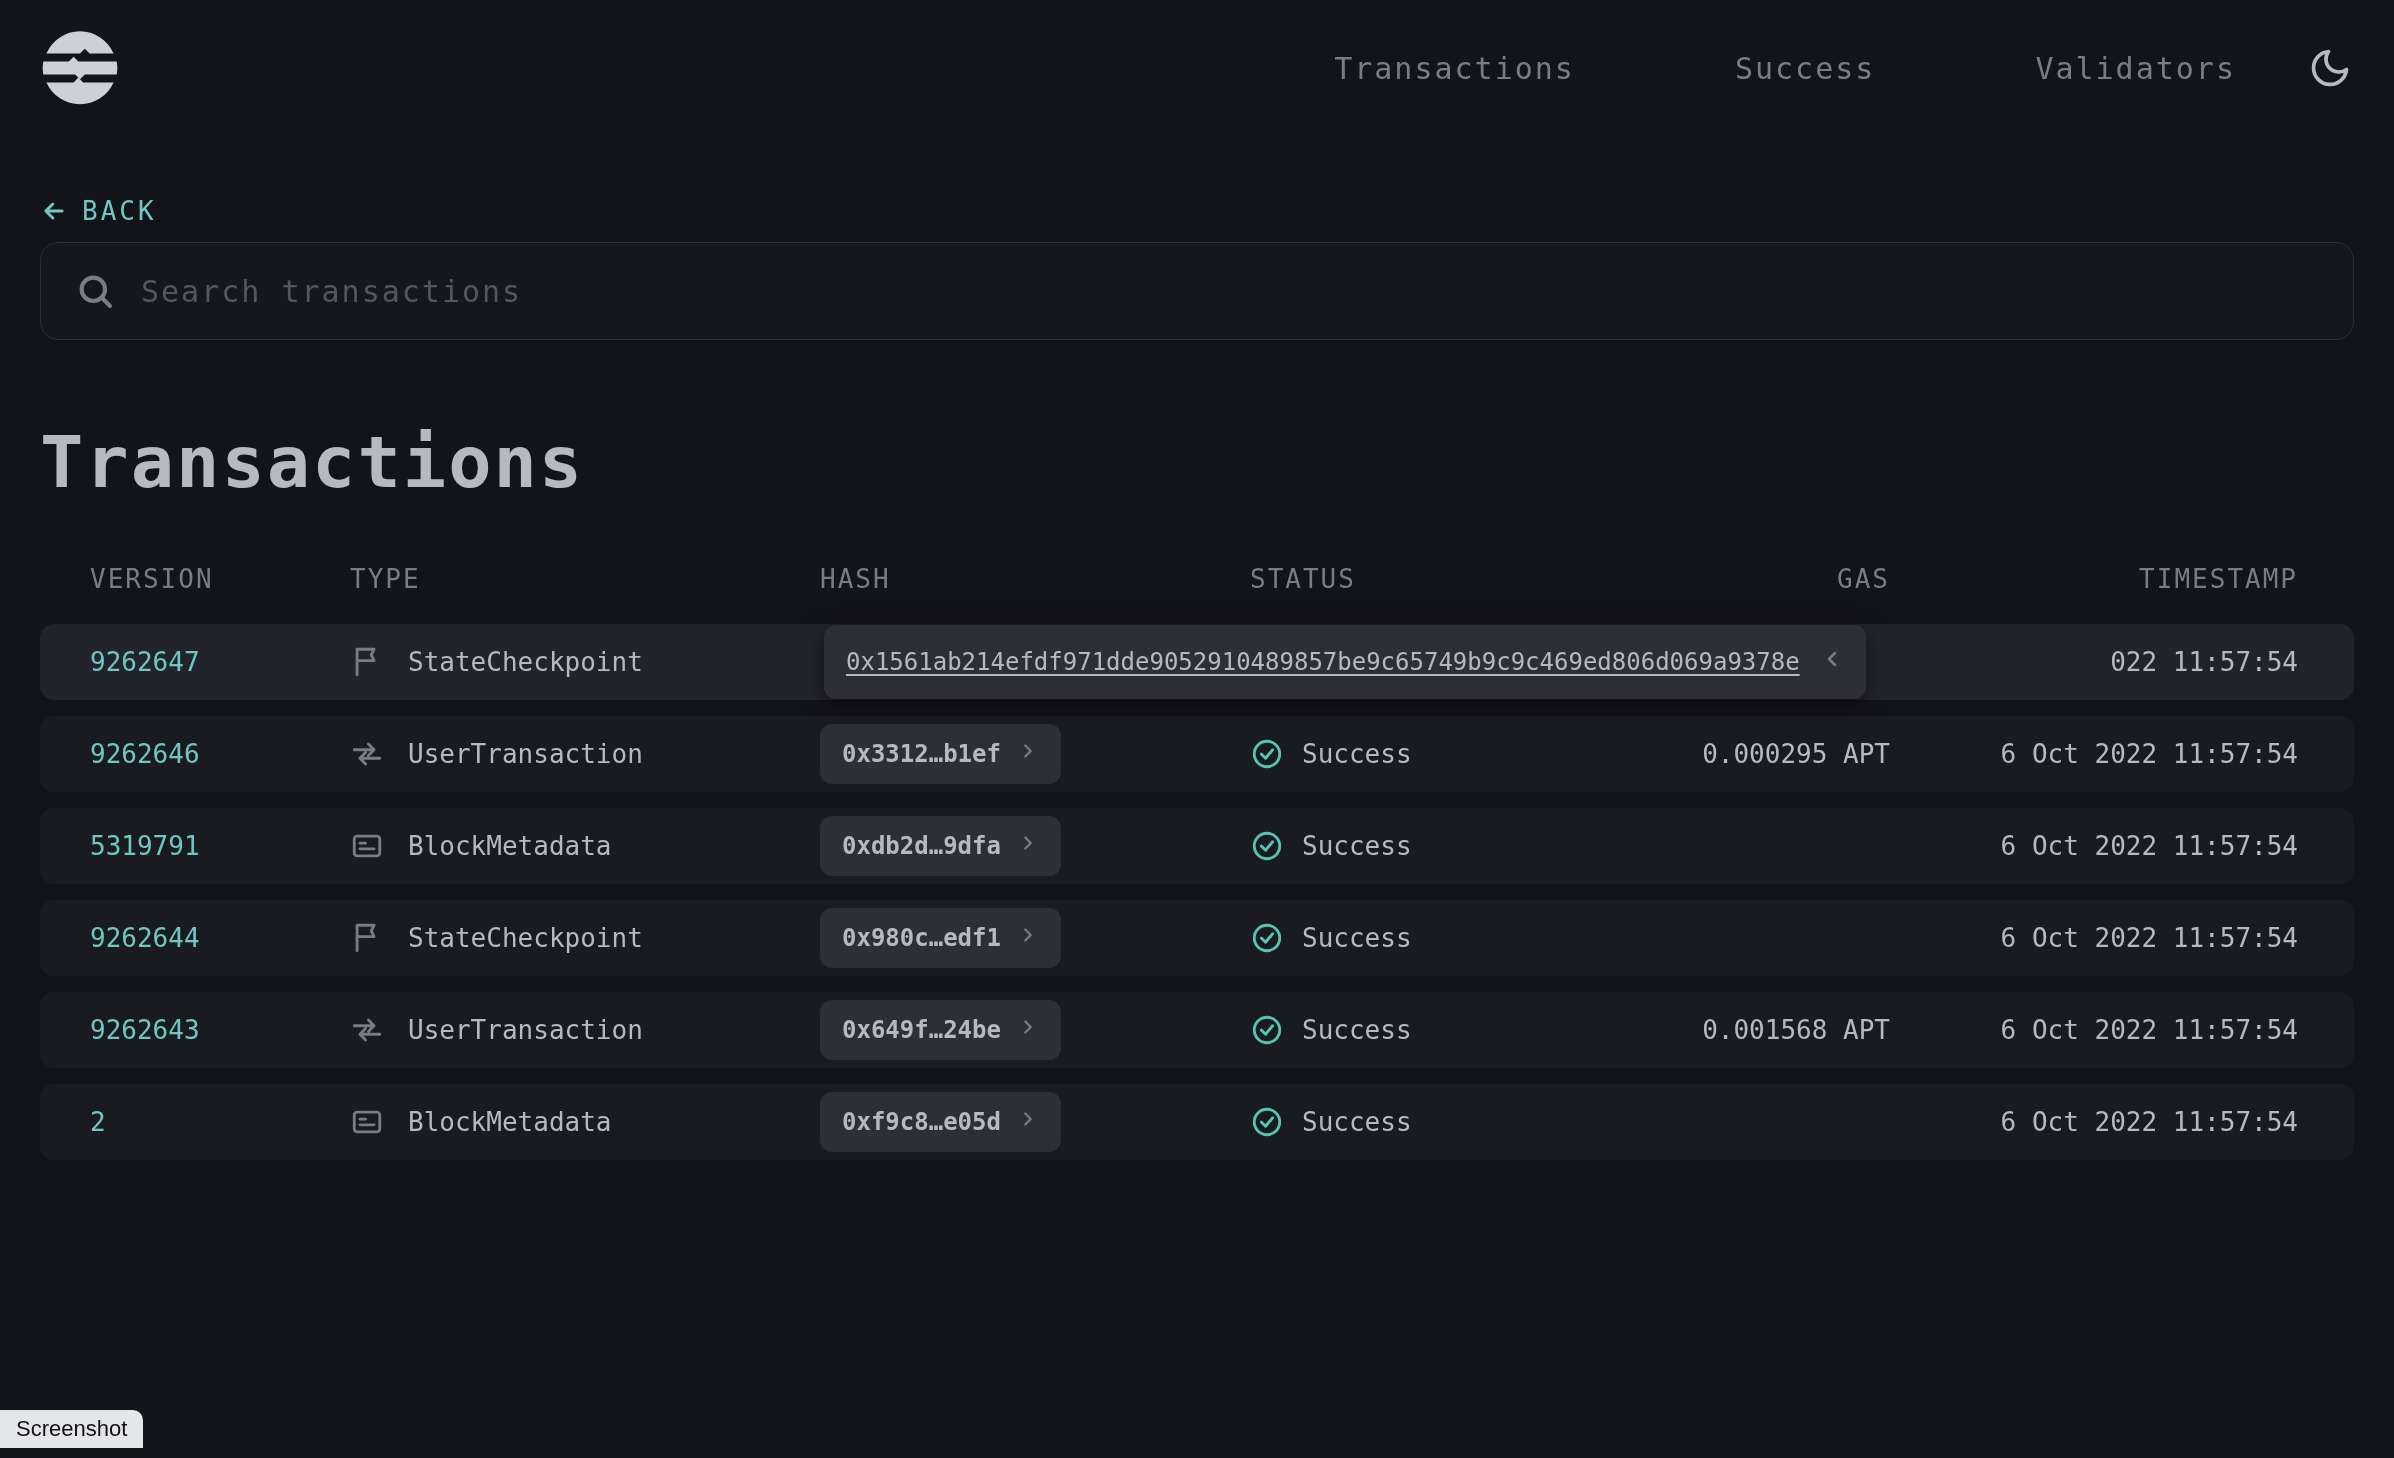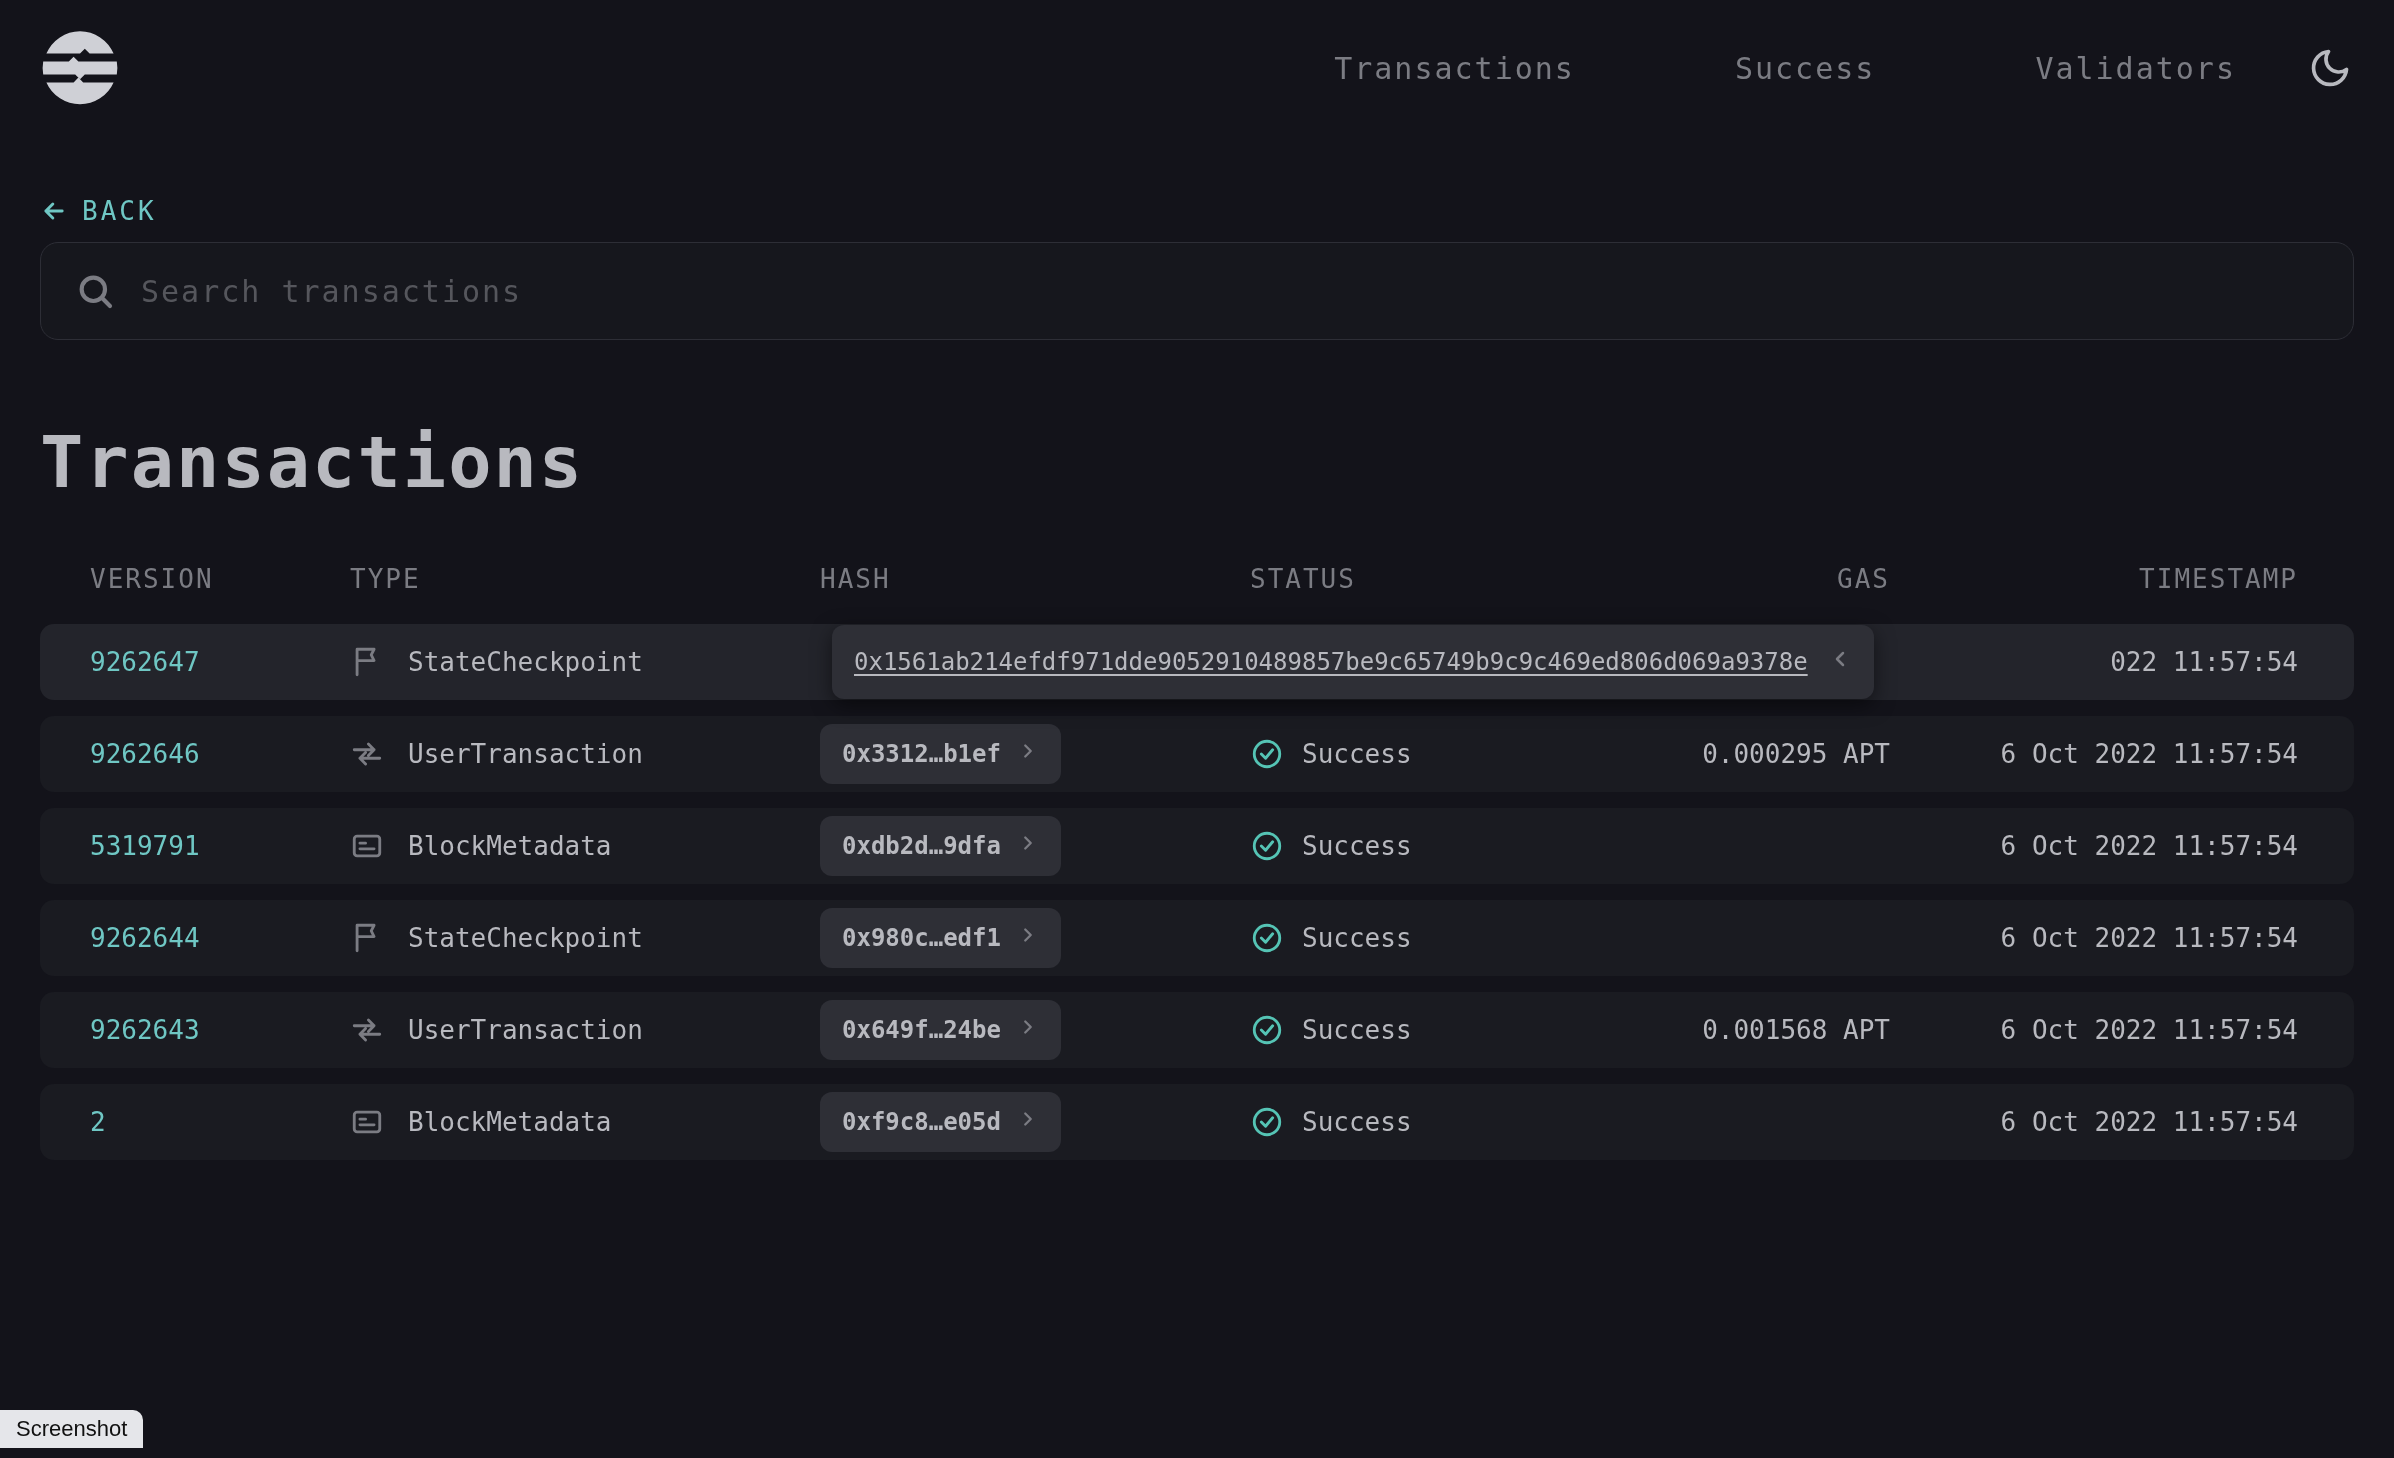--- a/index.html
+++ b/index.html
@@ -181,21 +181,21 @@
   .cell-ts {
     text-align: right;
     font-size: 26px;
     color: var(--text);
     padding-right: 46px;
   }
 
   
   .hash-tooltip {
     position: absolute;
-    left: 12px;
+    left: 4px;
     top: 50%; transform: translateY(-50%);
     background: var(--bg-tooltip);
     border-radius: 12px;
     padding: 22px 22px;
     font-size: 24px;
     display: flex; align-items: center; gap: 20px;
     white-space: nowrap;
     z-index: 5;
     box-shadow: 0 6px 20px rgba(0,0,0,.5);
   }

